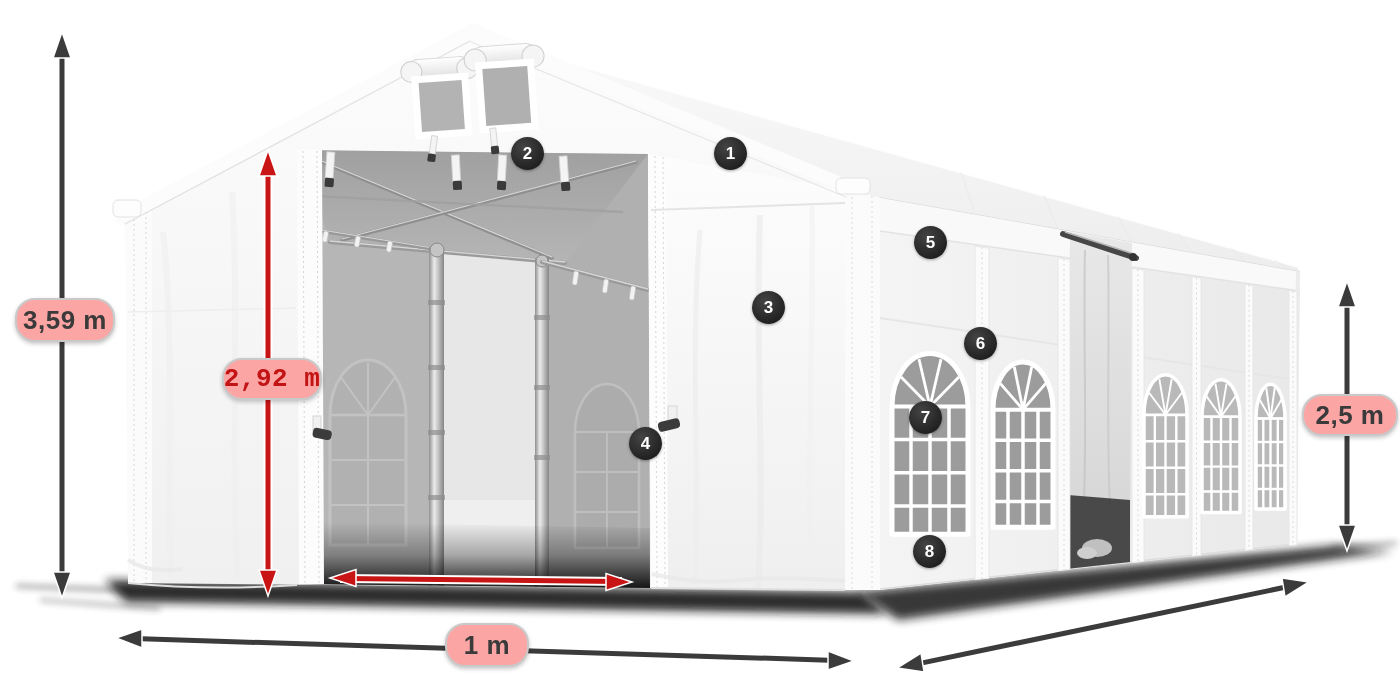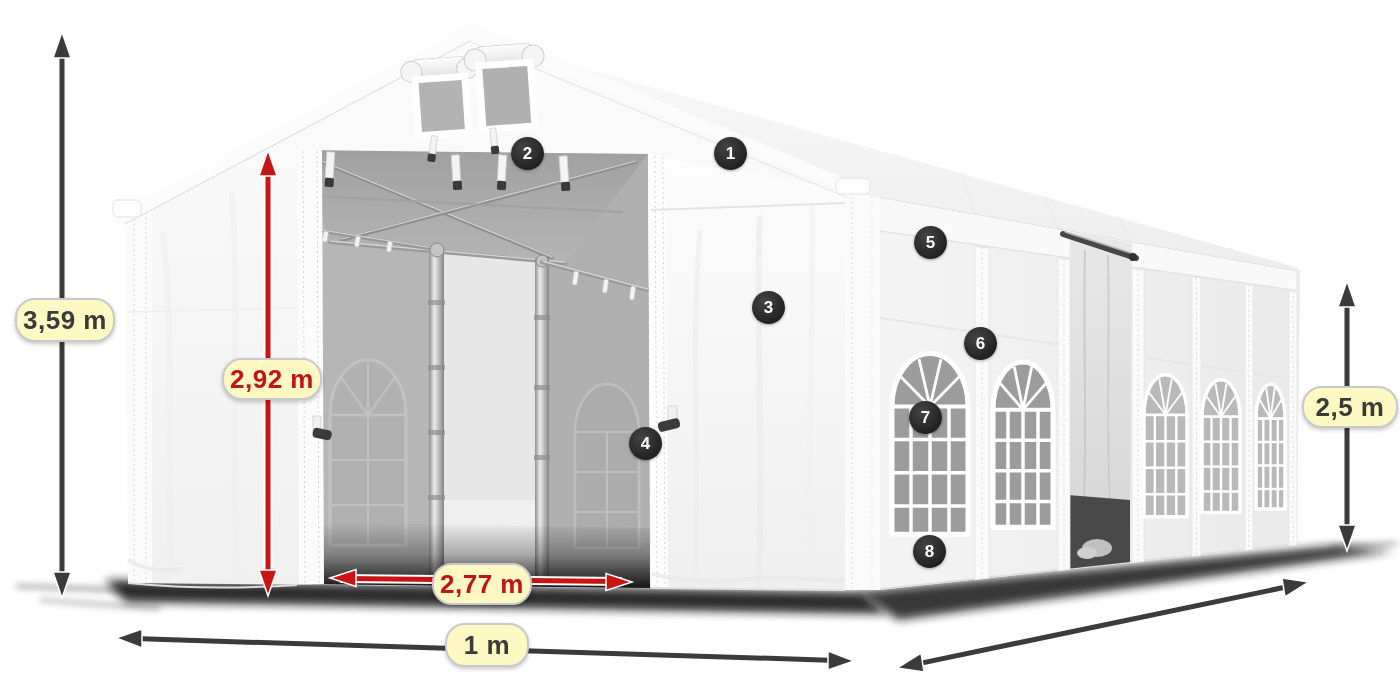--- a/index.html
+++ b/index.html
@@ -1,23 +1,23 @@
 <!DOCTYPE html>
 <html><head>
 <meta charset="utf-8">
 <style>
   html,body{margin:0;padding:0;background:#fff;}
   #stage{position:relative;width:1400px;height:700px;background:#ffffff;overflow:hidden;
          font-family:"Liberation Sans",sans-serif;}
   #tent-svg{position:absolute;left:0;top:0;}
-  .pill{position:absolute;background:#fef9c3;border:2px solid #c9c9c9;border-radius:20px;
+  .pill{position:absolute;background:#fca5a5;border:2px solid #c9c9c9;border-radius:20px;
         display:flex;align-items:center;justify-content:center;
         font:700 26px/1 "Liberation Sans",sans-serif;color:#3a3a3a;
         letter-spacing:.5px;box-shadow:0 2px 4px rgba(0,0,0,.22);white-space:nowrap;text-align:right;}
-  .pill.red{color:#c21414;}
+  .pill.red{color:#c21414;font-family:Liberation Mono, monospace;}
   .badge{position:absolute;width:33px;height:33px;border-radius:50%;
          background:radial-gradient(circle at 38% 32%, #444444, #1e1e1e 78%);
          color:#ffffff;display:flex;align-items:center;justify-content:center;
          font:700 17px "Liberation Sans",sans-serif;box-shadow:0 1px 3px rgba(0,0,0,.35);}
 </style>
 </head>
 <body>
 
 <div id="stage">
 
@@ -400,23 +400,22 @@
   <g>
     <line x1="1347" y1="293" x2="1347" y2="539" stroke="#ffffff" stroke-width="9"></line>
     <line x1="1347" y1="297" x2="1347" y2="535" stroke="#3b3b3b" stroke-width="5"></line>
     <polygon points="1347,281 1338,307 1356,307" fill="#3b3b3b" stroke="#ffffff" stroke-width="1.5"></polygon>
     <polygon points="1347,551 1338,525 1356,525" fill="#3b3b3b" stroke="#ffffff" stroke-width="1.5"></polygon>
   </g>
 </svg>
 
 <div class="pill" style="left:15px;top:298px;width:96px;height:40px">3,59 m</div>
 <div class="pill red" style="left:222px;top:358px;width:96px;height:38px">2,92 m</div>
-<div class="pill red" style="left:432px;top:563px;width:96px;height:38px">2,77 m</div>
 <div class="pill" style="left:445px;top:623px;width:80px;height:40px">1 m</div>
-<div class="pill" style="left:1302px;top:386px;width:92px;height:38px">2,5 m</div>
+<div class="pill" style="left:1302px;top:394px;width:92px;height:38px">2,5 m</div>
 
 <div class="badge" style="left:714px;top:137px">1</div>
 <div class="badge" style="left:511px;top:137px">2</div>
 <div class="badge" style="left:752px;top:291px">3</div>
 <div class="badge" style="left:629px;top:427px">4</div>
 <div class="badge" style="left:914px;top:226px">5</div>
 <div class="badge" style="left:964px;top:327px">6</div>
 <div class="badge" style="left:909px;top:401px">7</div>
 <div class="badge" style="left:913px;top:535px">8</div>
 

